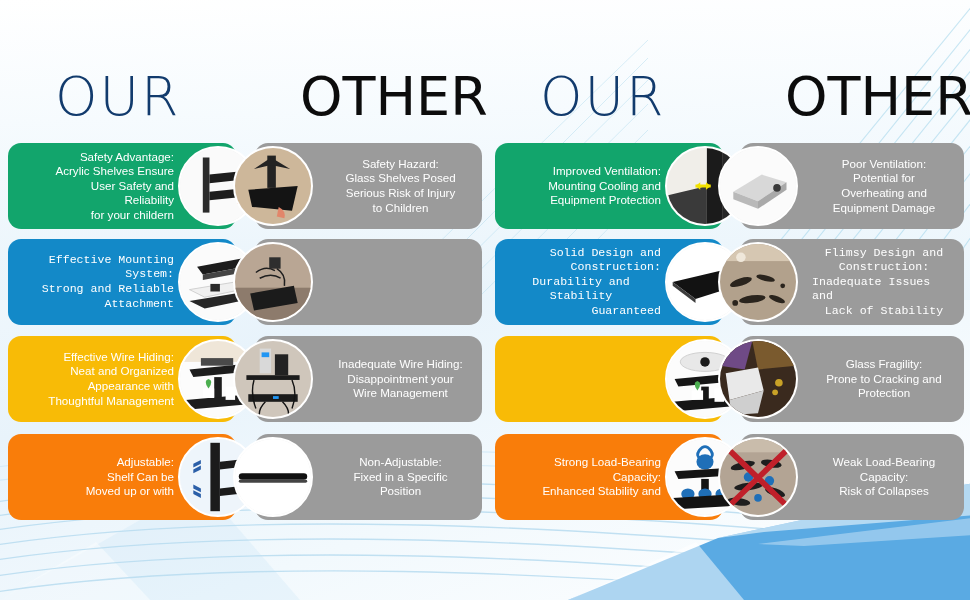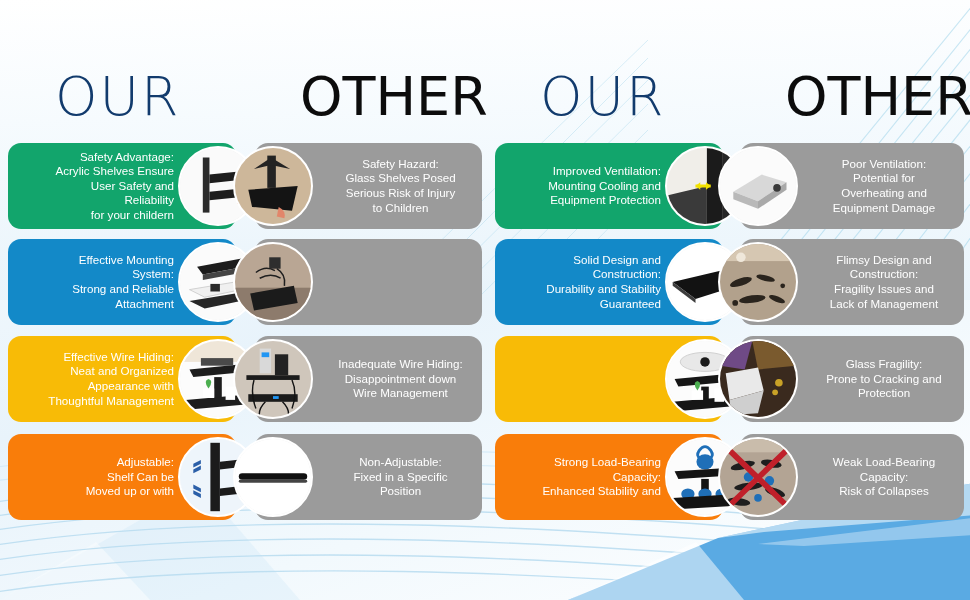--- a/index.html
+++ b/index.html
@@ -39,21 +39,21 @@
   .hdr.other{color:#0c0c0c;font-weight:400;letter-spacing:0px;}
   .hdr.h1{left:55px;}
   .hdr.h2{left:300px;}
   .hdr.h3{left:540px;}
   .hdr.h4{left:785px;}
 
   
   .grid{position:absolute;left:0;top:143px;width:970px;height:390px;}
   .row{position:absolute;left:0;width:970px;height:86px;}
   .row.r0{top:0;}
-  .row.r1{top:96px;}
+  .row.r1{top:96px;font-family:Liberation Mono, monospace;}
   .row.r2{top:193px;}
   .row.r3{top:291px;}
 
   .card{
     position:absolute;height:86px;border-radius:13px;box-sizing:border-box;
   }
   .card.our{left:8px;width:228px;}
   .card.other{left:255px;width:227px;background:#9b9b9b;}
   .card.our2{left:495px;width:228px;}
   .card.other2{left:740px;width:224px;background:#9b9b9b;}
@@ -278,22 +278,22 @@
               <rect width="80" height="80" fill="#ffffff"></rect>
             <polygon points="6,40 74,24 74,44 30,58z" fill="#121212"></polygon>
             <polygon points="6,40 30,58 30,62 6,44z" fill="#3c3c3c"></polygon>
           </svg>
         </div>
       </div>
       <div class="card other2">
         <div class="card-text">
           <span>Flimsy Design and</span>
           <span>Construction:</span>
-          <span>Fragility Issues and</span>
-          <span>Lack of Management</span>
+          <span>Inadequate Issues and</span>
+          <span>Lack of Stability</span>
         </div>
         <div class="thumb">
           <svg viewBox="0 0 80 80">
               <rect width="80" height="80" fill="#b2a18c"></rect>
             <rect x="0" y="0" width="80" height="18" fill="#d6c7b2"></rect>
             <g fill="#2a241d">
               <ellipse cx="22" cy="40" rx="12" ry="4" transform="rotate(-18 22 40)"></ellipse>
               <ellipse cx="48" cy="36" rx="10" ry="3" transform="rotate(14 48 36)"></ellipse>
               <ellipse cx="34" cy="58" rx="14" ry="4" transform="rotate(-8 34 58)"></ellipse>
               <ellipse cx="60" cy="58" rx="9" ry="3" transform="rotate(22 60 58)"></ellipse>
@@ -326,21 +326,21 @@
                 <rect x="24" y="50" width="12" height="10" fill="#ffffff"></rect>
                <path d="M30,50 q-6,-8 0,-10 q6,2 0,10" fill="#4caf50"></path>
               </g>
             <rect x="48" y="48" width="10" height="14" fill="#ffffff"></rect>
           </svg>
         </div>
       </div>
       <div class="card other">
         <div class="card-text">
           <span>Inadequate Wire Hiding:</span>
-          <span>Disappointment down</span>
+          <span>Disappointment your</span>
           <span>Wire Management</span>
         </div>
         <div class="thumb">
           <svg viewBox="0 0 80 80">
               <rect width="80" height="80" fill="#cfc6bb"></rect>
             <rect x="26" y="8" width="12" height="26" fill="#d9d9d9"></rect>
             <rect x="28" y="12" width="8" height="5" fill="#2196f3"></rect>
             <rect x="42" y="14" width="14" height="22" fill="#222"></rect>
             <rect x="12" y="36" width="56" height="5" fill="#1b1b1b"></rect>
             <rect x="14" y="56" width="52" height="8" fill="#1b1b1b"></rect>

